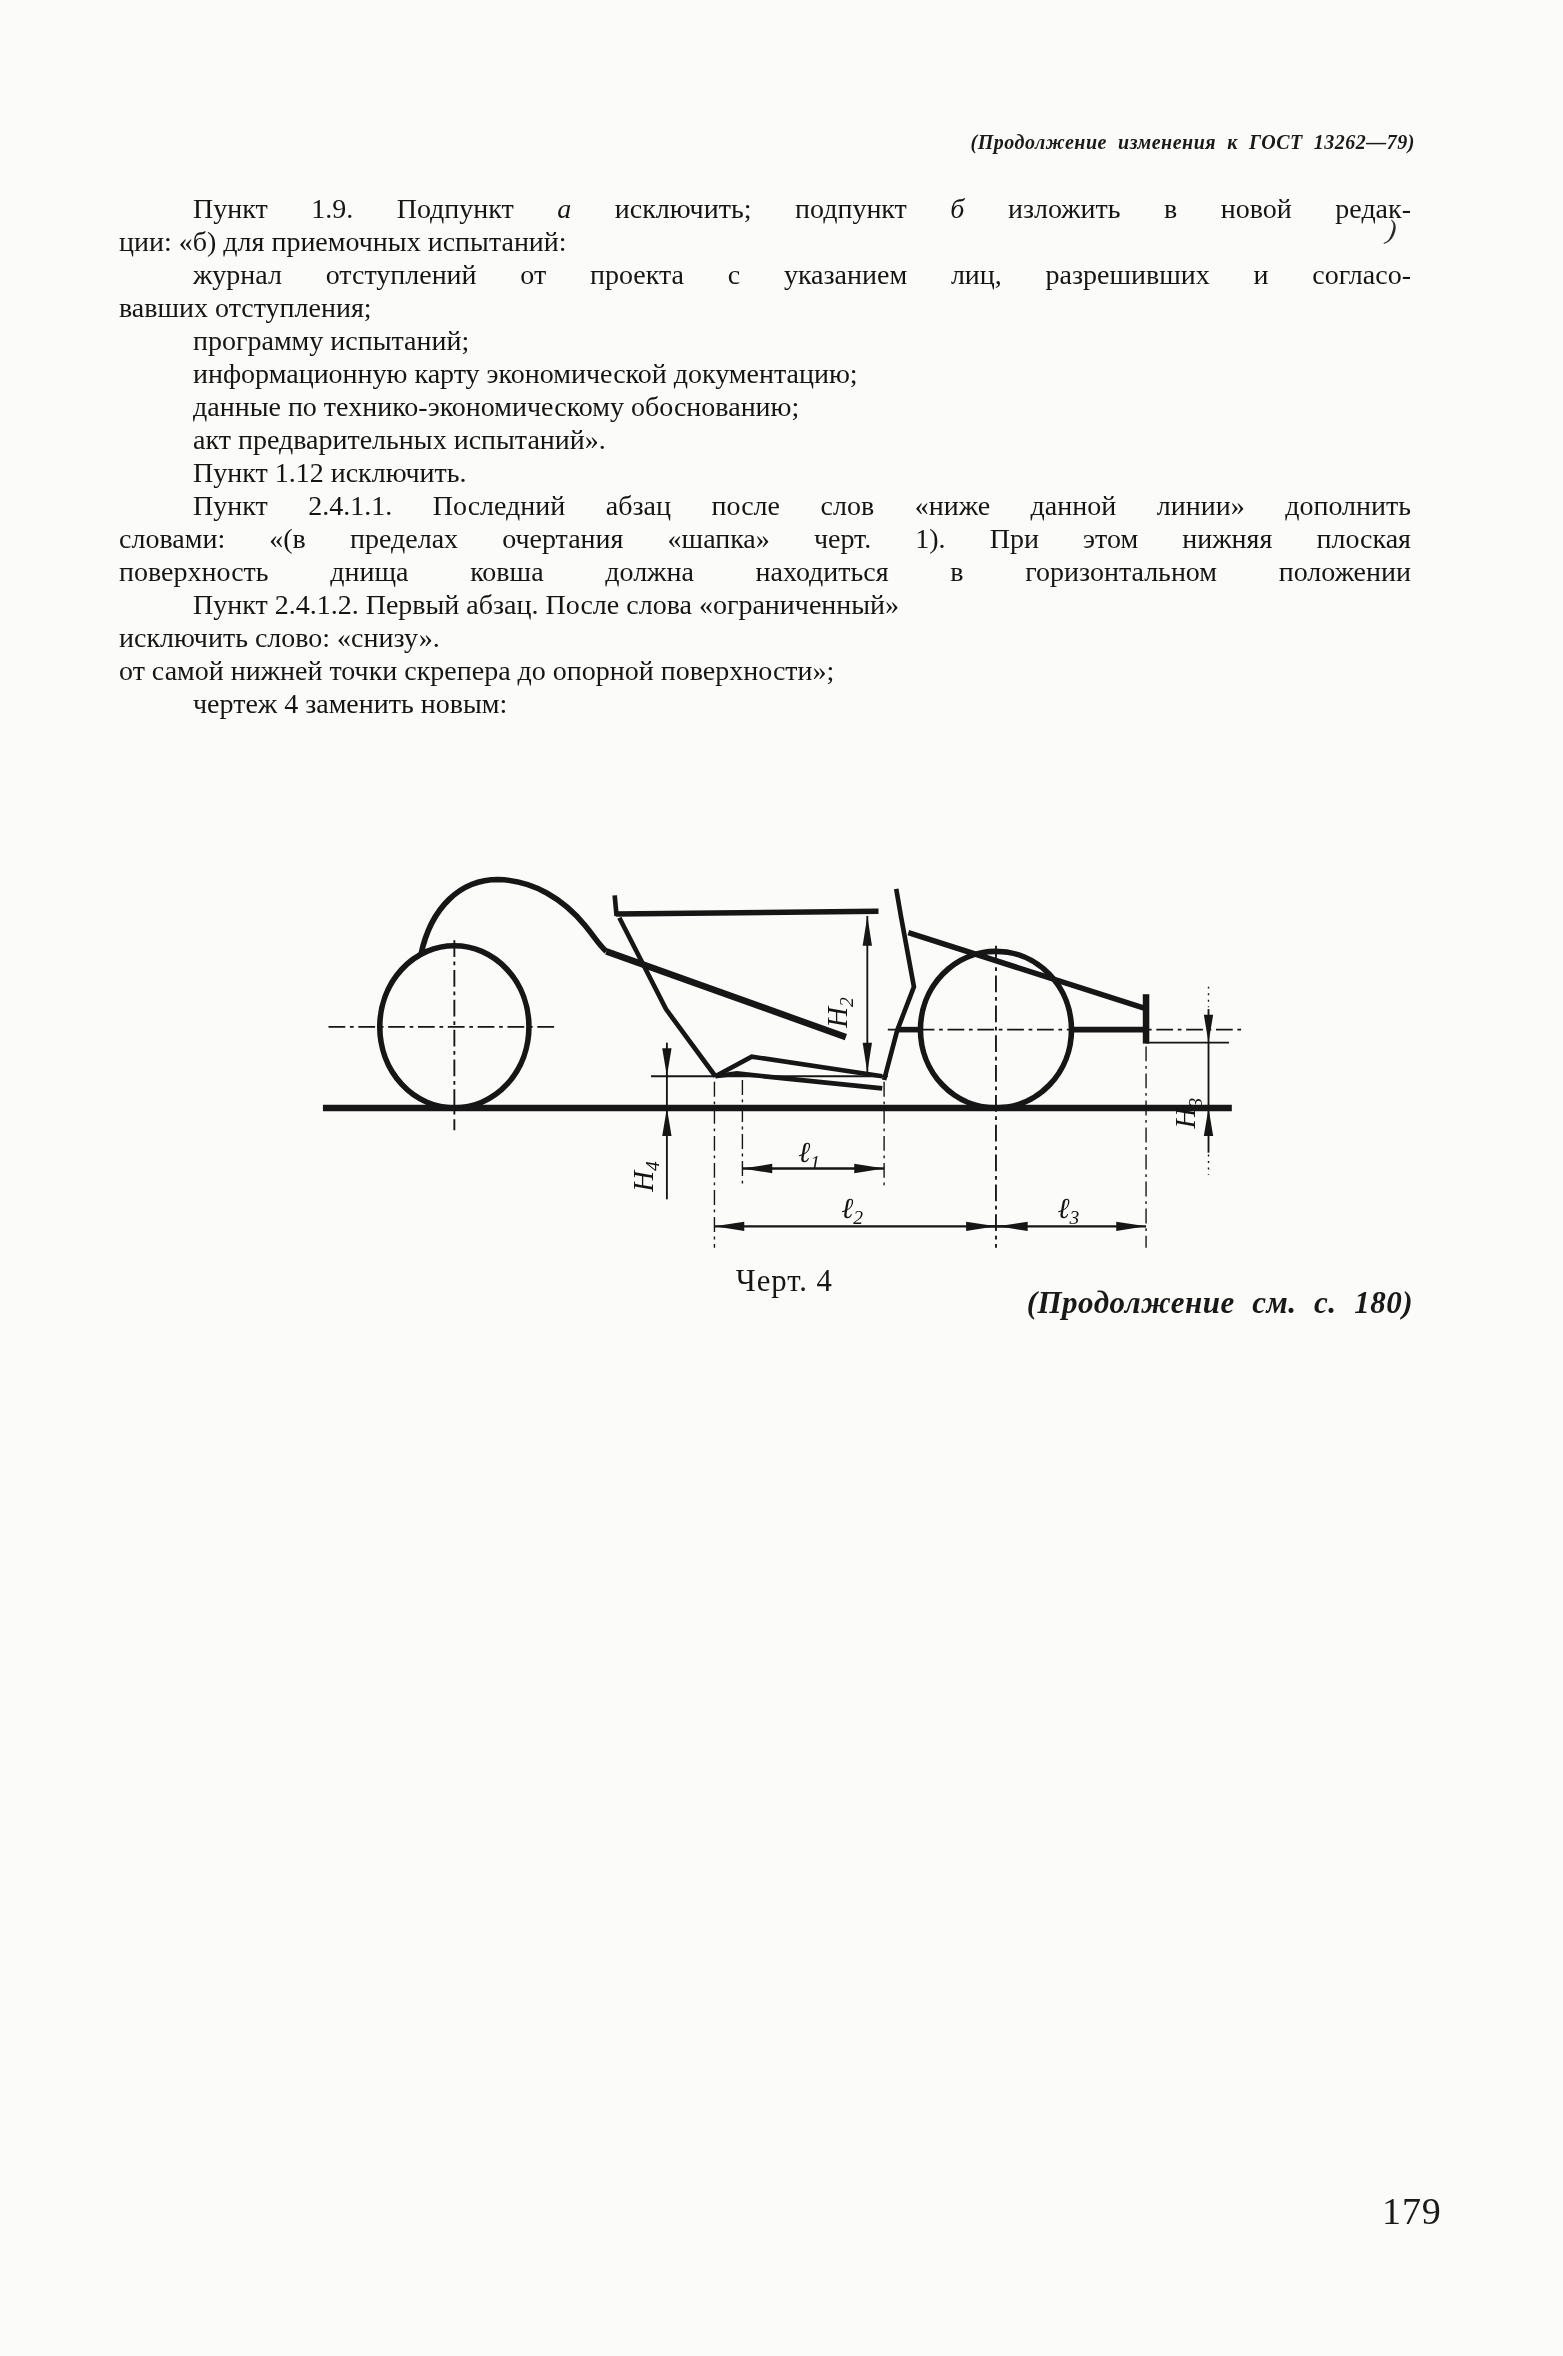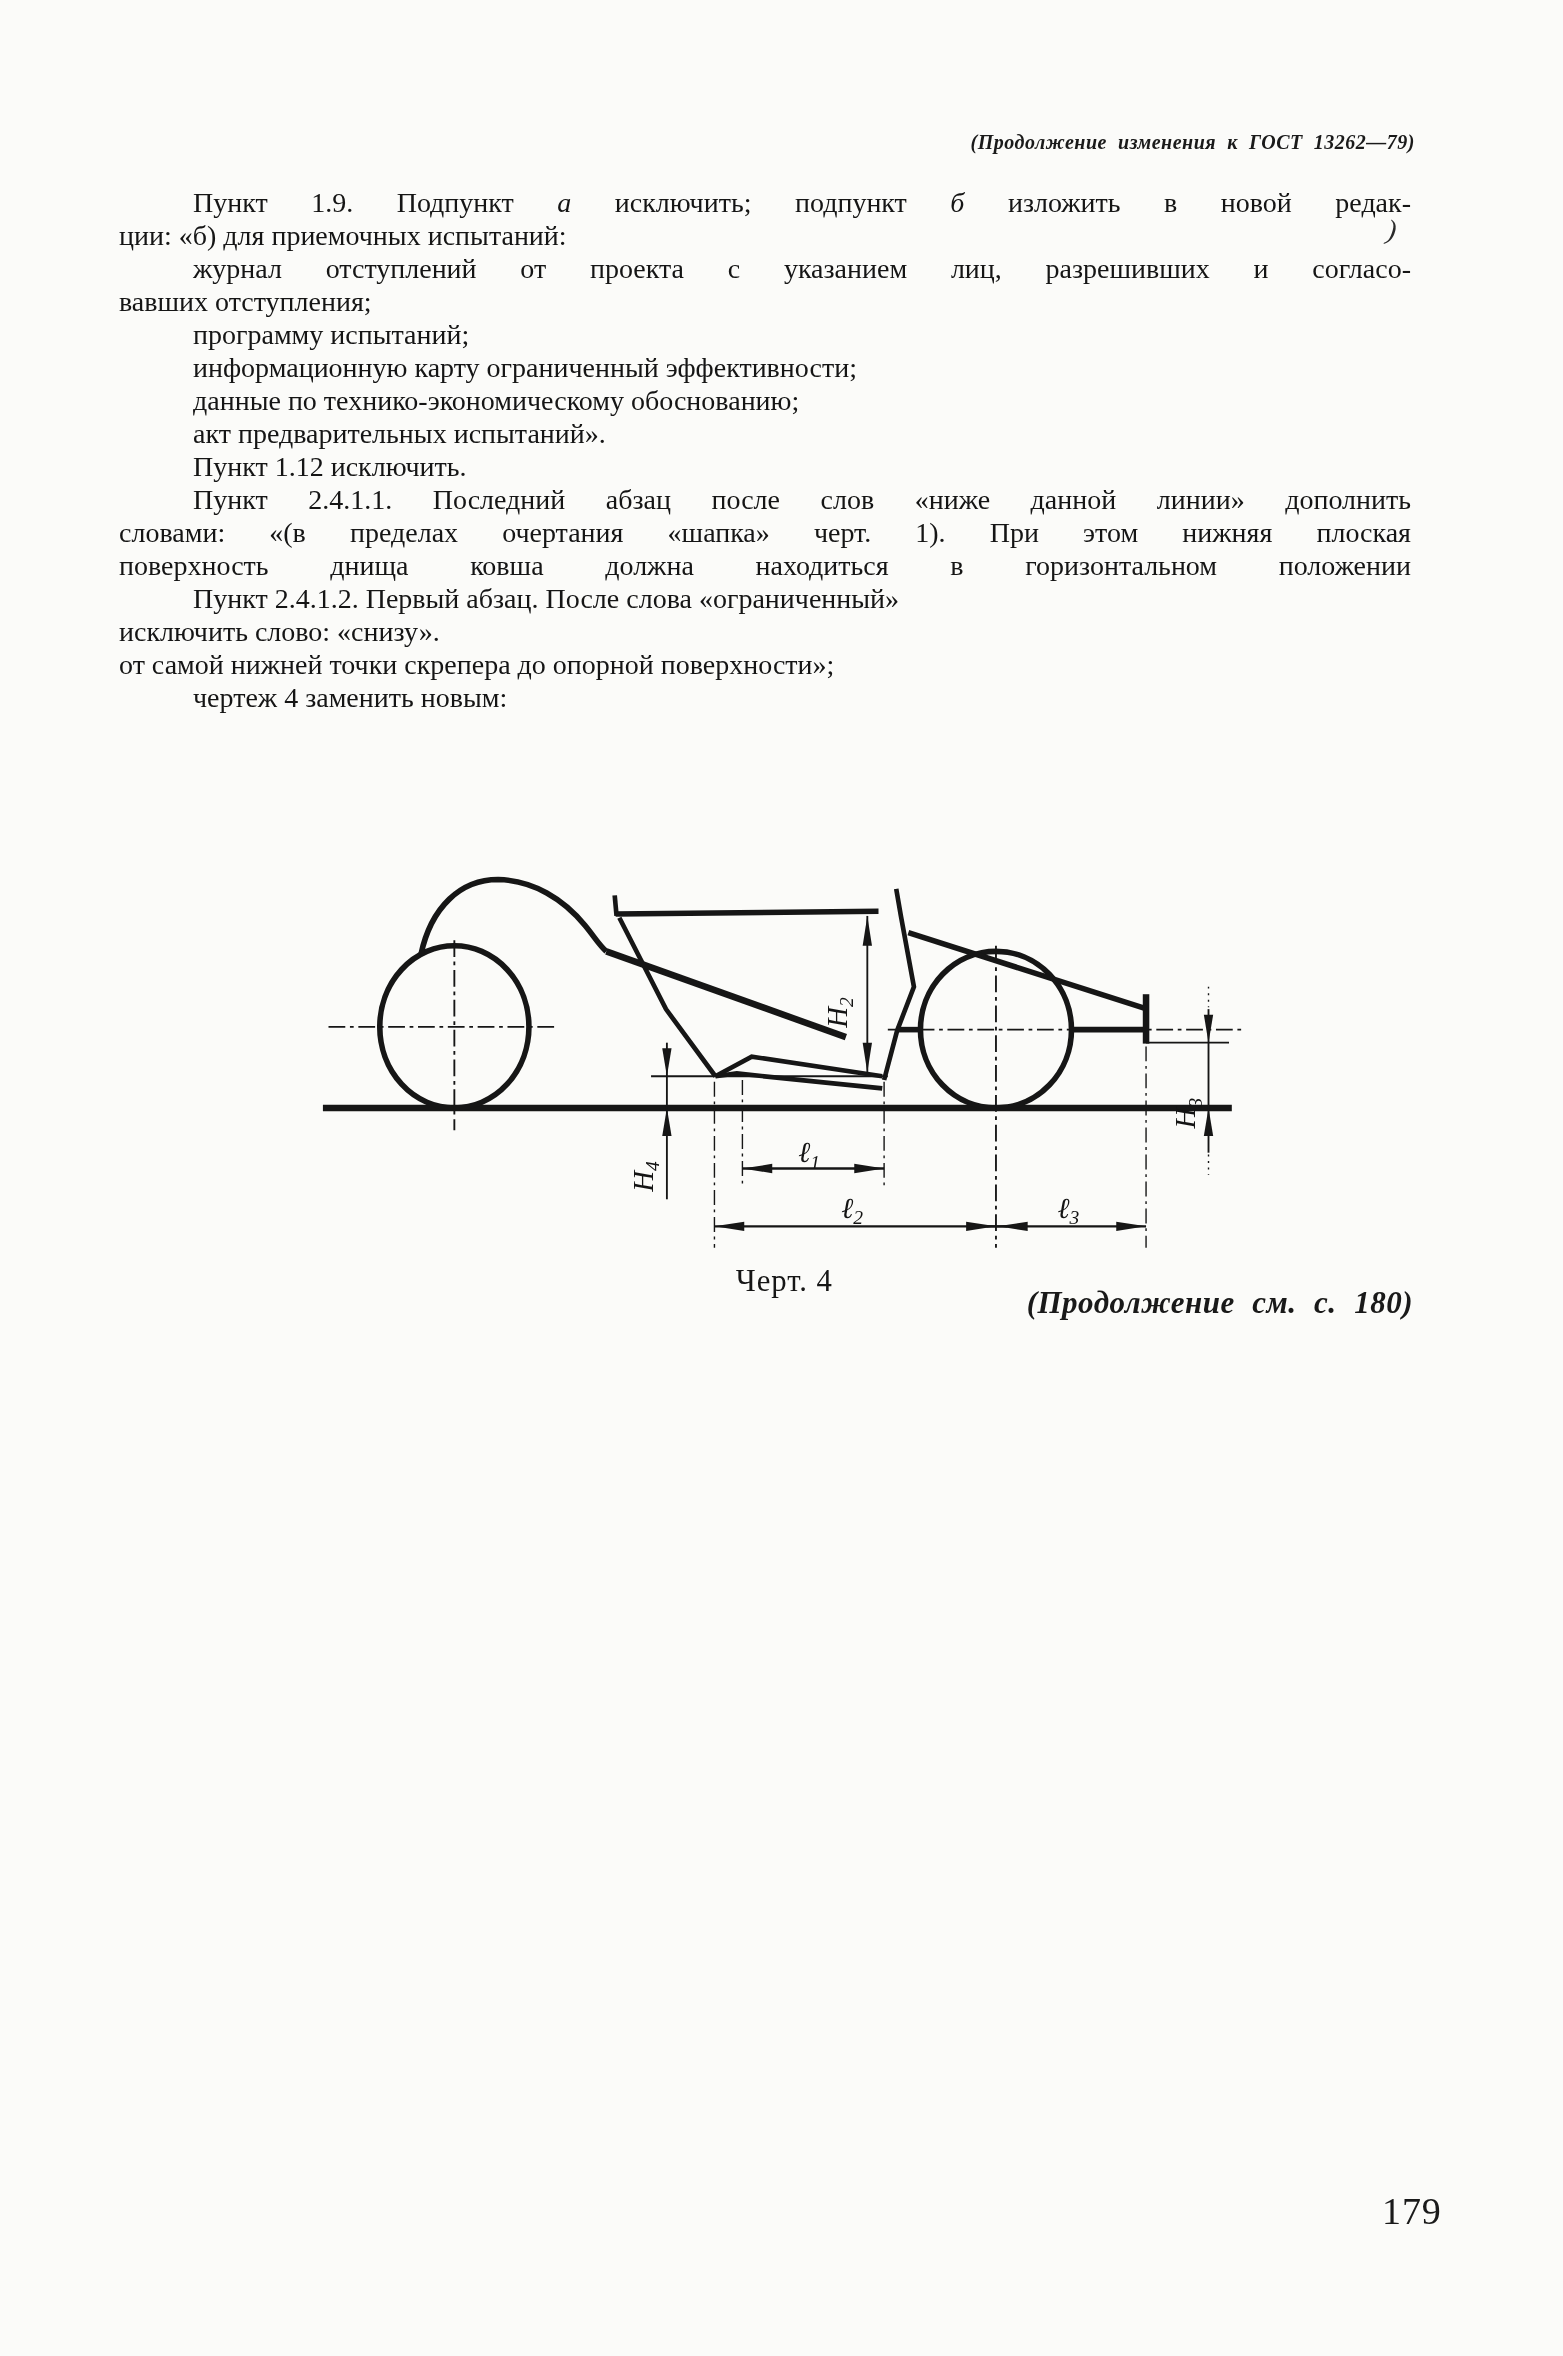--- a/index.html
+++ b/index.html
@@ -14,21 +14,21 @@
   
   .hdr{
     position:absolute;top:131px;left:119px;width:1296px;
     text-align:right;
     font-size:20px;font-style:italic;font-weight:bold;
     letter-spacing:0.5px;word-spacing:5.6px;
     color:#1a1a1a;
   }
   
   .body-block{
-    position:absolute;left:119px;top:186px;width:1292px;
+    position:absolute;left:119px;top:192px;width:1292px;
     font-size:28px;line-height:33px;
     color:#151515;
     font-weight:500;
   }
   .ln{white-space:nowrap;}
   .ln.ind{padding-left:74px;}
   .ln.j{white-space:normal;text-align:justify;text-align-last:justify;}
   .it{font-style:italic;}
   .sub{font-size:18.6px;vertical-align:-5.6px;}
   
@@ -70,21 +70,21 @@
   <div class="artifact">
     <span>)</span>
   </div>
 
   <div class="body-block">
     <div class="ln ind j"><span>Пункт 1.9. Подпункт </span><span class="it">а</span><span> исключить; подпункт </span><span class="it">б</span><span> изложить в новой редак-</span></div>
     <div class="ln"><span>ции: «б) для приемочных испытаний:</span></div>
     <div class="ln ind j"><span>журнал отступлений от проекта с указанием лиц, разрешивших и согласо-</span></div>
     <div class="ln"><span>вавших отступления;</span></div>
     <div class="ln ind"><span>программу испытаний;</span></div>
-    <div class="ln ind"><span>информационную карту ограниченный эффективности;</span></div>
+    <div class="ln ind"><span>информационную карту экономической документацию;</span></div>
     <div class="ln ind"><span>данные по технико-экономическому обоснованию;</span></div>
     <div class="ln ind"><span>акт предварительных испытаний».</span></div>
     <div class="ln ind"><span>Пункт 1.12 исключить.</span></div>
     <div class="ln ind j"><span>Пункт 2.4.1.1. Последний абзац после слов «ниже данной линии» дополнить</span></div>
     <div class="ln j"><span>словами: «(в пределах очертания «шапка» черт. 1). При этом нижняя плоская</span></div>
     <div class="ln j"><span>поверхность днища ковша должна находиться в горизонтальном положении</span></div>
     <div class="ln ind"><span>Пункт 2.4.1.2. Первый абзац. После слова «ограниченный»</span></div>
     <div class="ln"><span>исключить слово: «снизу».</span></div>
     <div class="ln"><span>от самой нижней точки скрепера до опорной поверхности»;</span></div>
     <div class="ln ind"><span>чертеж 4 заменить новым:</span></div>

